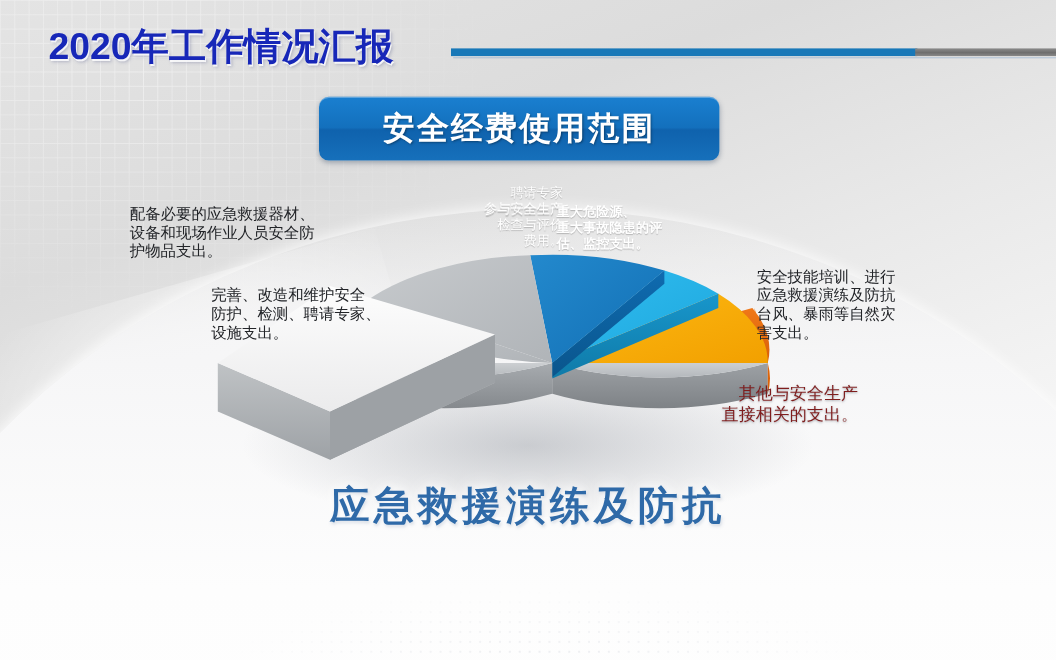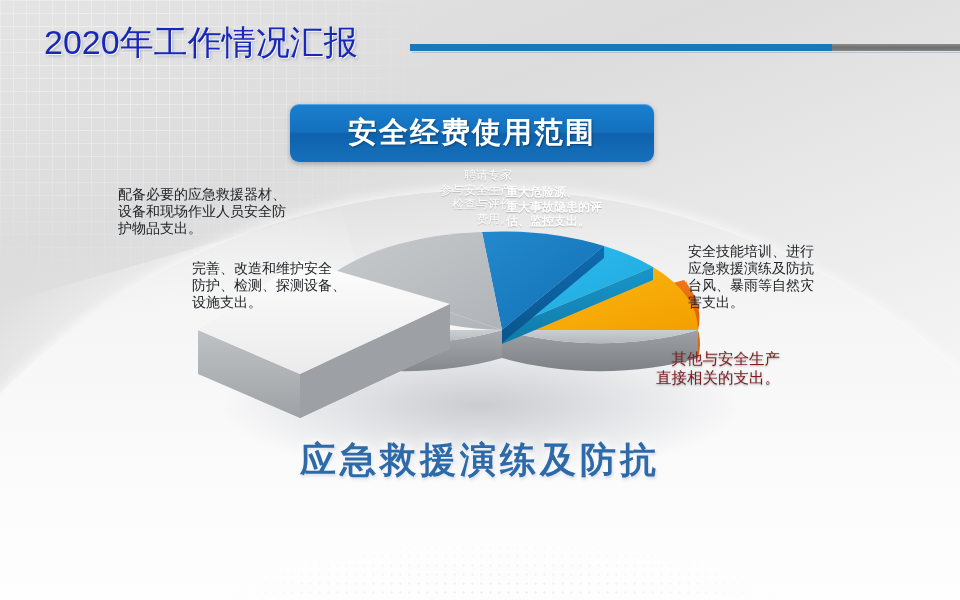--- a/index.html
+++ b/index.html
@@ -64,21 +64,21 @@
     width: 430px; height: 300px;
     background: radial-gradient(ellipse at 60% 40%, rgba(255,255,255,.95), rgba(255,255,255,0) 68%);
     transform: rotate(-16deg);
   }
 
   
   .slide-title {
     position: absolute;
     left: 44px; top: 20px;
     font-size: 34px;
-    font-weight: normal;
+    font-weight: bold;
     color: #1727b8;
     letter-spacing: 0px;
     text-shadow: 1px 1px 0 rgba(255,255,255,.85), 2px 2px 3px rgba(120,125,160,.45);
     white-space: nowrap;
   }
   .rule-blue {
     position: absolute;
     left: 410px; top: 44px;
     width: 424px; height: 7px;
     background: #1878b8;
@@ -100,21 +100,20 @@
   .banner {
     position: absolute;
     left: 290px; top: 88px;
     width: 364px; height: 58px;
     border-radius: 9px;
     background: linear-gradient(to bottom, #1a7fd0 0%, #1370bd 48%, #0f62ad 52%, #1670bb 100%);
     box-shadow: 0 2px 5px rgba(40,60,90,.35), inset 0 1px 0 rgba(255,255,255,.3);
     display: flex;
     align-items: center;
     justify-content: center;
-    margin-top: 16px;
   }
   .banner-text {
     color: #ffffff;
     font-size: 29px;
     font-weight: bold;
     letter-spacing: 2px;
     text-shadow: 1px 1px 2px rgba(0,0,0,.35);
   }
 
   
@@ -281,21 +280,21 @@
         <path d="M150,194 L300,124 L300,168 L150,238 Z" fill="#9da1a5"></path>
         <path d="M48,150 L150,80 L300,124 L150,194 Z" fill="url(#gWhiteTop)"></path>
       </g>
     </svg>
   </div>
 
   <div class="lbl lbl-dark" id="label-equipment">配备必要的应急救援器材、
 设备和现场作业人员安全防
 护物品支出。</div>
   <div class="lbl lbl-dark" id="label-maintain">完善、改造和维护安全
-防护、检测、探测设备、
+防护、检测、聘请专家、
 设施支出。</div>
   <div class="lbl lbl-white" id="label-expert">聘请专家
 参与安全生产
 检查与评价
 费用。</div>
   <div class="lbl lbl-white" id="label-hazard">重大危险源、
 重大事故隐患的评
 估、监控支出。</div>
   <div class="lbl lbl-dark" id="label-training">安全技能培训、进行
 应急救援演练及防抗

